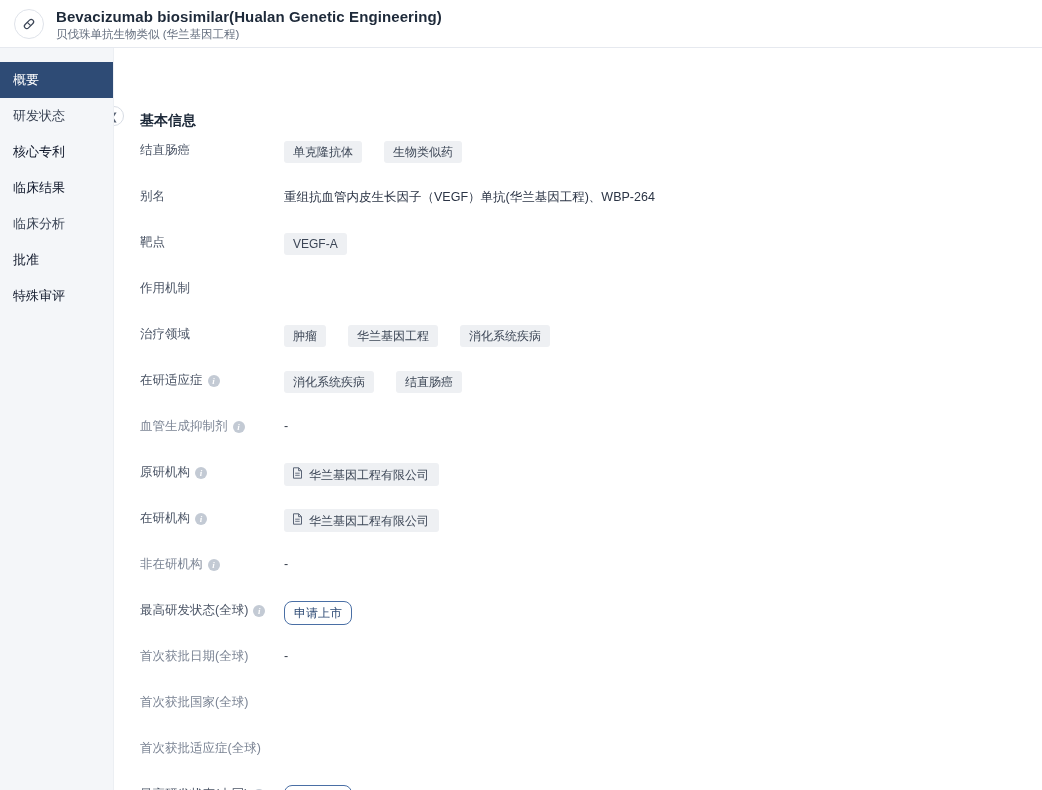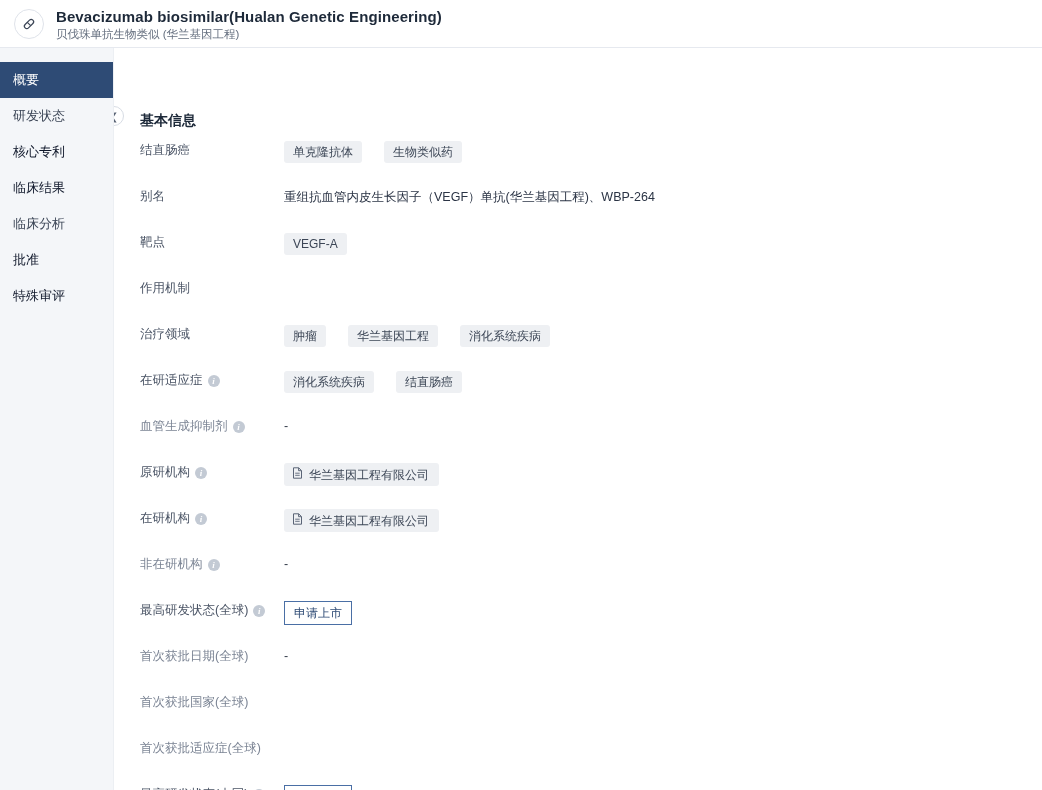--- a/index.html
+++ b/index.html
@@ -174,21 +174,21 @@
     display: inline-flex;
     align-items: center;
     gap: 6px;
     white-space: nowrap;
   }
   .doc-icon { flex: 0 0 auto; }
   .status-pill {
     border: 1px solid #4a6fa5;
     color: #2e4b75;
     background: #ffffff;
-    border-radius: 0;
+    border-radius: 8px;
     font-size: 12px;
     padding: 4px 9px;
     line-height: 14px;
     display: inline-block;
     white-space: nowrap;
   }
   .plain-text { line-height: 20px; }
   .dash { color: #333b48; }
 </style>
 </head>

